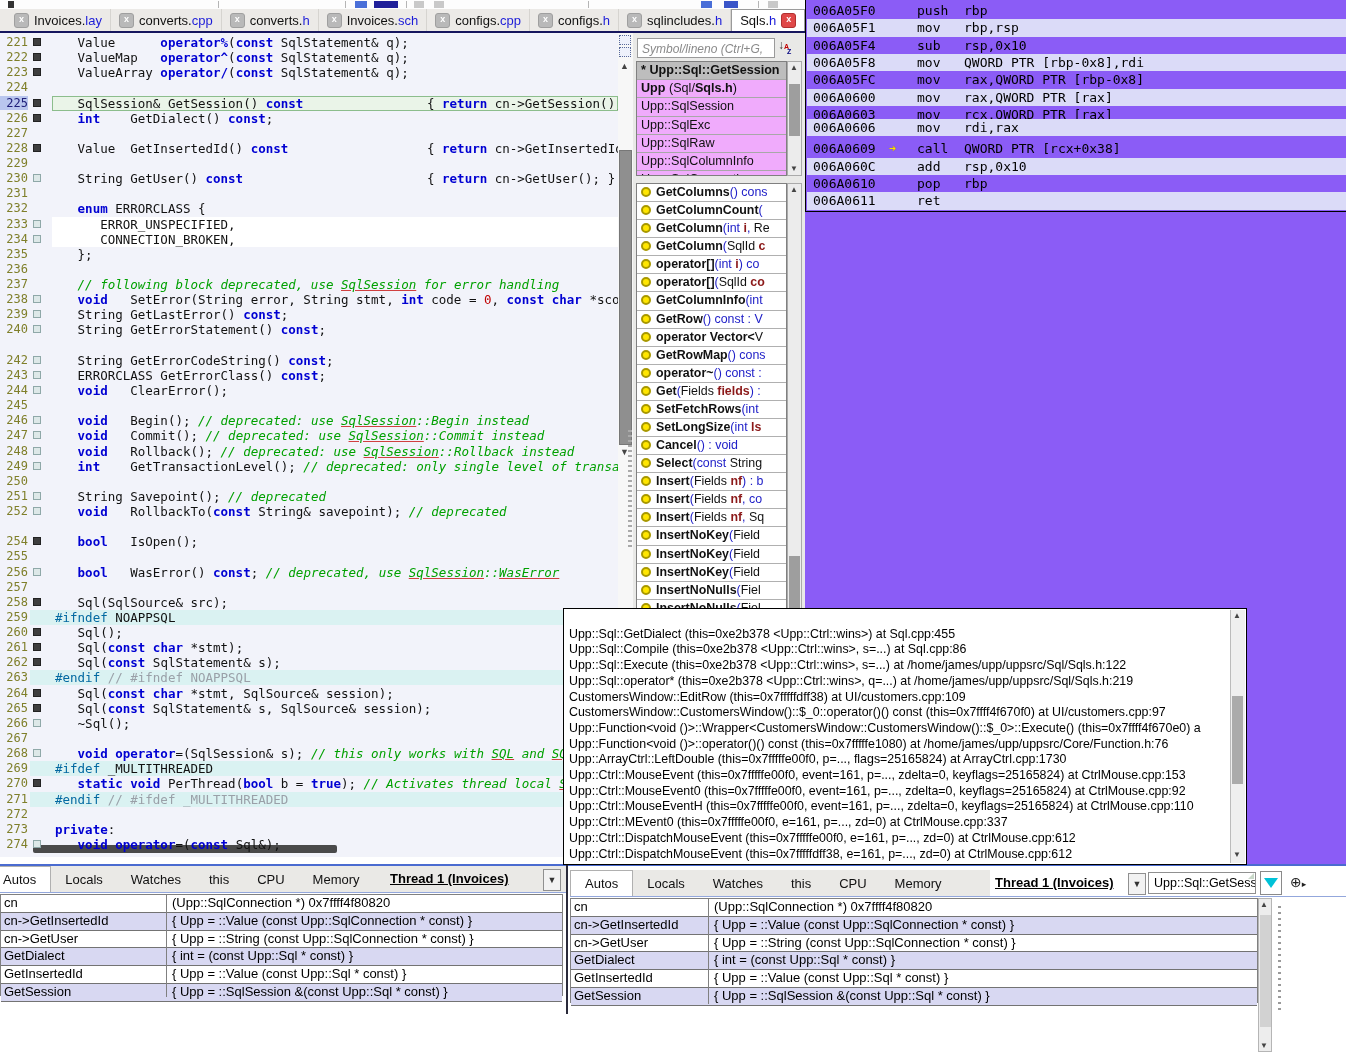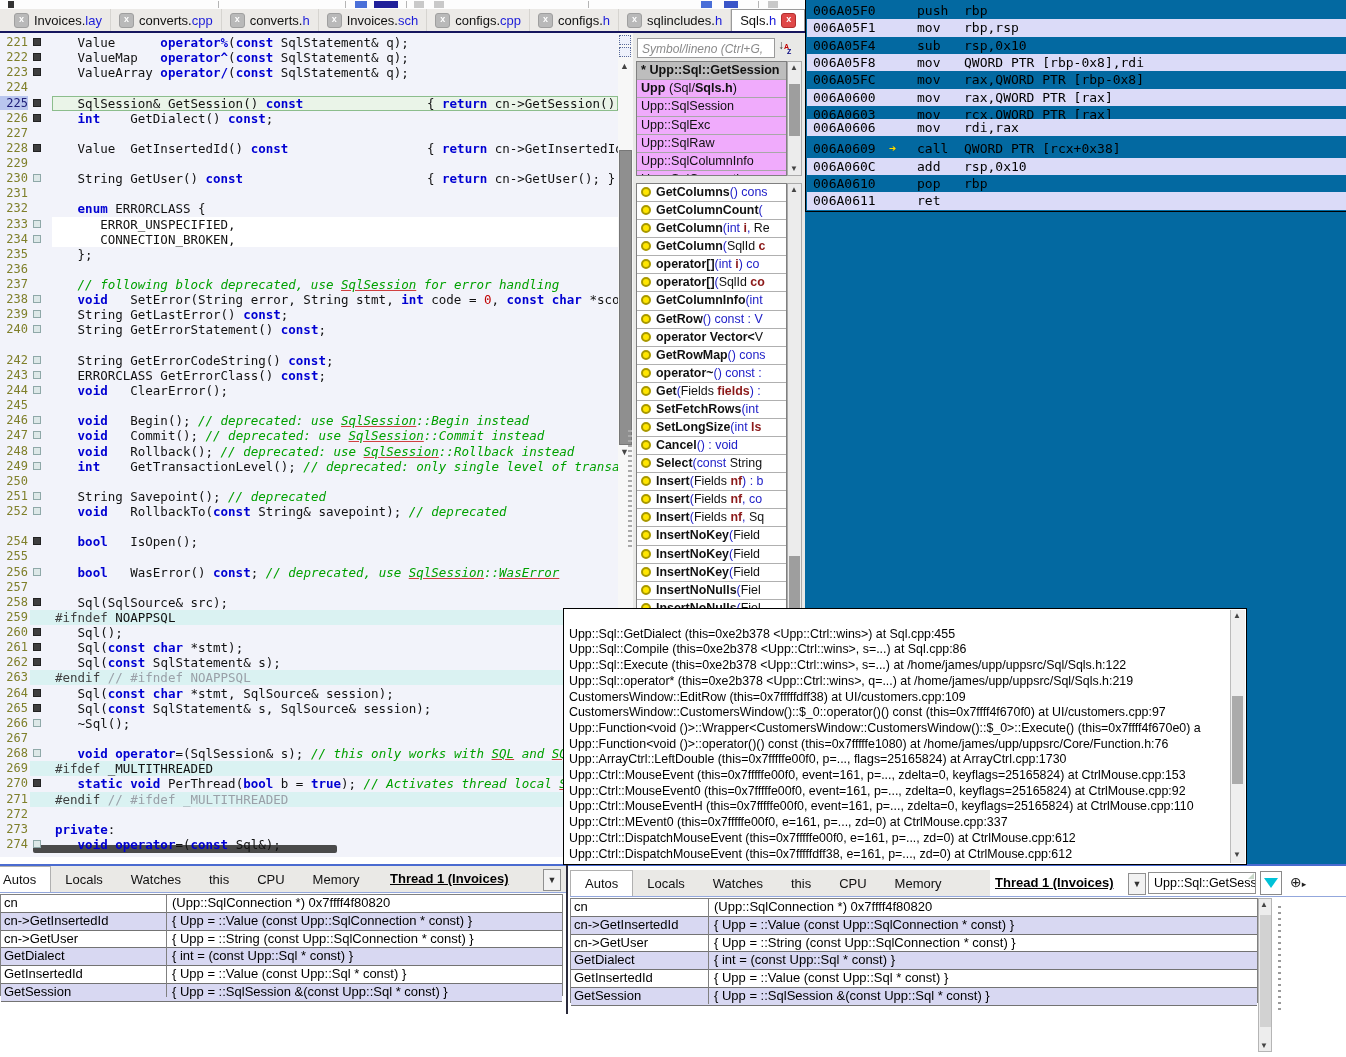--- a/index.html
+++ b/index.html
@@ -27,21 +27,21 @@
   .lnum{position:absolute;left:0;top:0;width:28px;text-align:right;font-size:12px;color:#7f7f2a;z-index:2;}
   .lnum.cur{background:#b9c6ee;color:#20207a;}
   .marker{position:absolute;left:33px;top:3px;width:8px;height:8px;box-sizing:border-box;z-index:2;}
   .marker.d{background:#3e3e3e;border:1px solid #222;}
   .marker.l{background:#dde8e8;border:1px solid #8fa8a8;}
   .ctext{position:absolute;left:55px;top:0;white-space:pre;font-size:12.5px;color:#111;z-index:1;}
   .rtext{position:absolute;left:427px;top:0;white-space:pre;font-size:12.5px;color:#111;z-index:1;}
   .seg-k{color:#0000d2;font-weight:bold;}
   .seg-c{color:#00a000;font-style:italic;}
   .seg-u{color:#00a000;font-style:italic;text-decoration:underline;text-decoration-color:#d04040;}
-  .seg-m{color:#404040;}
+  .seg-m{color:#0369a1;}
   .seg-g{color:#9aa0a8;}
   .seg-n{color:#c00000;}
   #hscroll{left:33px;top:845px;width:304px;height:8px;background:#4a4a4a;border-radius:2px;}
   
   #vstrip{left:618px;top:33px;width:15px;height:824px;background:#f7f7f7;}
   .miniicon{position:absolute;left:1px;width:12px;height:10px;border:1px dotted #5a6a9a;background:#eef1fb;box-sizing:border-box;}
   .sarrow{position:absolute;font-size:9px;color:#444;left:2px;}
   #vthumb{left:619px;top:150px;width:13px;height:295px;background:#8f8f8f;border:1px solid #777;box-sizing:border-box;}
   .vgrip{left:628px;top:430px;width:4px;height:120px;background:repeating-linear-gradient(#aaa 0 2px,transparent 2px 5px);}
   
@@ -56,21 +56,21 @@
   #memlist{position:absolute;left:3px;top:150px;width:151px;height:427px;background:#fff;border:1px solid #808080;overflow:hidden;box-sizing:border-box;}
   .memrow{height:17.08px;line-height:17px;font-size:12.4px;border-bottom:1px solid #b0b0b0;white-space:nowrap;overflow:hidden;padding-left:4px;}
   .dot{display:inline-block;width:10px;height:10px;border-radius:50%;background:#ffe600;border:2px solid #a89800;box-sizing:border-box;margin-right:5px;vertical-align:-1px;}
   .ms-n{font-weight:bold;color:#111;}
   .ms-b{color:#2020c8;}
   .ms-r{color:#8b1818;font-weight:bold;}
   .ms-p{color:#111;}
   .memscroll{position:absolute;left:154px;top:150px;width:15px;height:427px;background:#ececec;border:1px solid #aaa;box-sizing:border-box;}
   .thumb{position:absolute;left:1px;width:11px;background:#9e9e9e;}
   
-  #rightpane{left:805px;top:0;width:541px;height:865px;background:#0369a1;}
+  #rightpane{left:805px;top:0;width:541px;height:865px;background:#8b5cf6;}
   #disasm{position:absolute;left:0;top:0;width:541px;height:212px;border-left:1px solid #000;border-bottom:1px solid #000;box-sizing:border-box;}
   .drow{position:absolute;left:1px;width:539px;height:17.3px;font-family:"DejaVu Sans Mono",monospace;font-size:13px;line-height:17px;}
   .drow.alt{background:#dbdbf8;}
   .daddr{position:absolute;left:6px;}
   .dop{position:absolute;left:110px;}
   .dargs{position:absolute;left:157px;}
   .darrow{position:absolute;left:82px;color:#ffdf00;text-shadow:0 0 1px #7a6a00;font-size:12px;}
   
   #frames{left:563px;top:608px;width:684px;height:257px;background:#fff;border:1px solid #000;box-sizing:border-box;z-index:30;overflow:hidden;}
   .frow{position:absolute;left:1px;width:666px;height:15.7px;font-size:12.4px;line-height:15.5px;padding-left:4px;white-space:nowrap;overflow:hidden;color:#000;}

